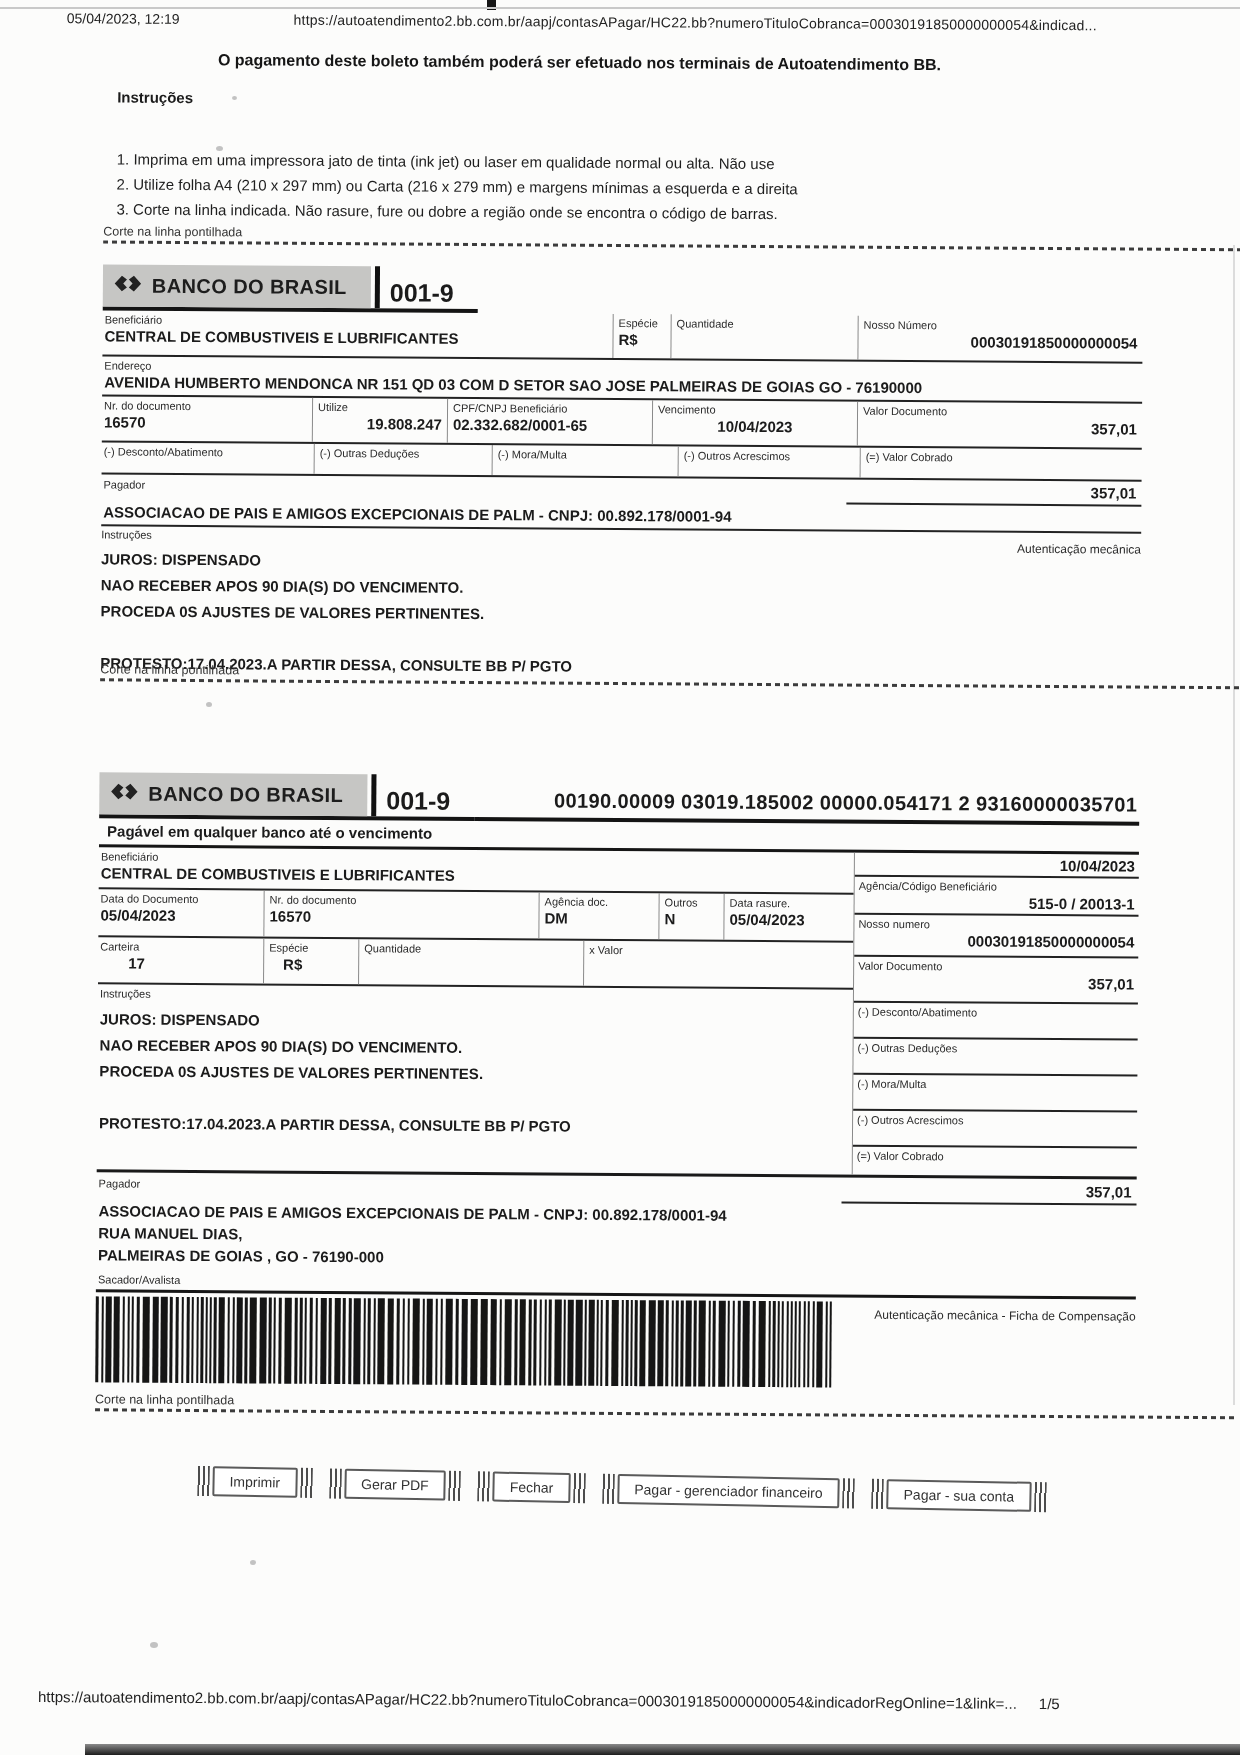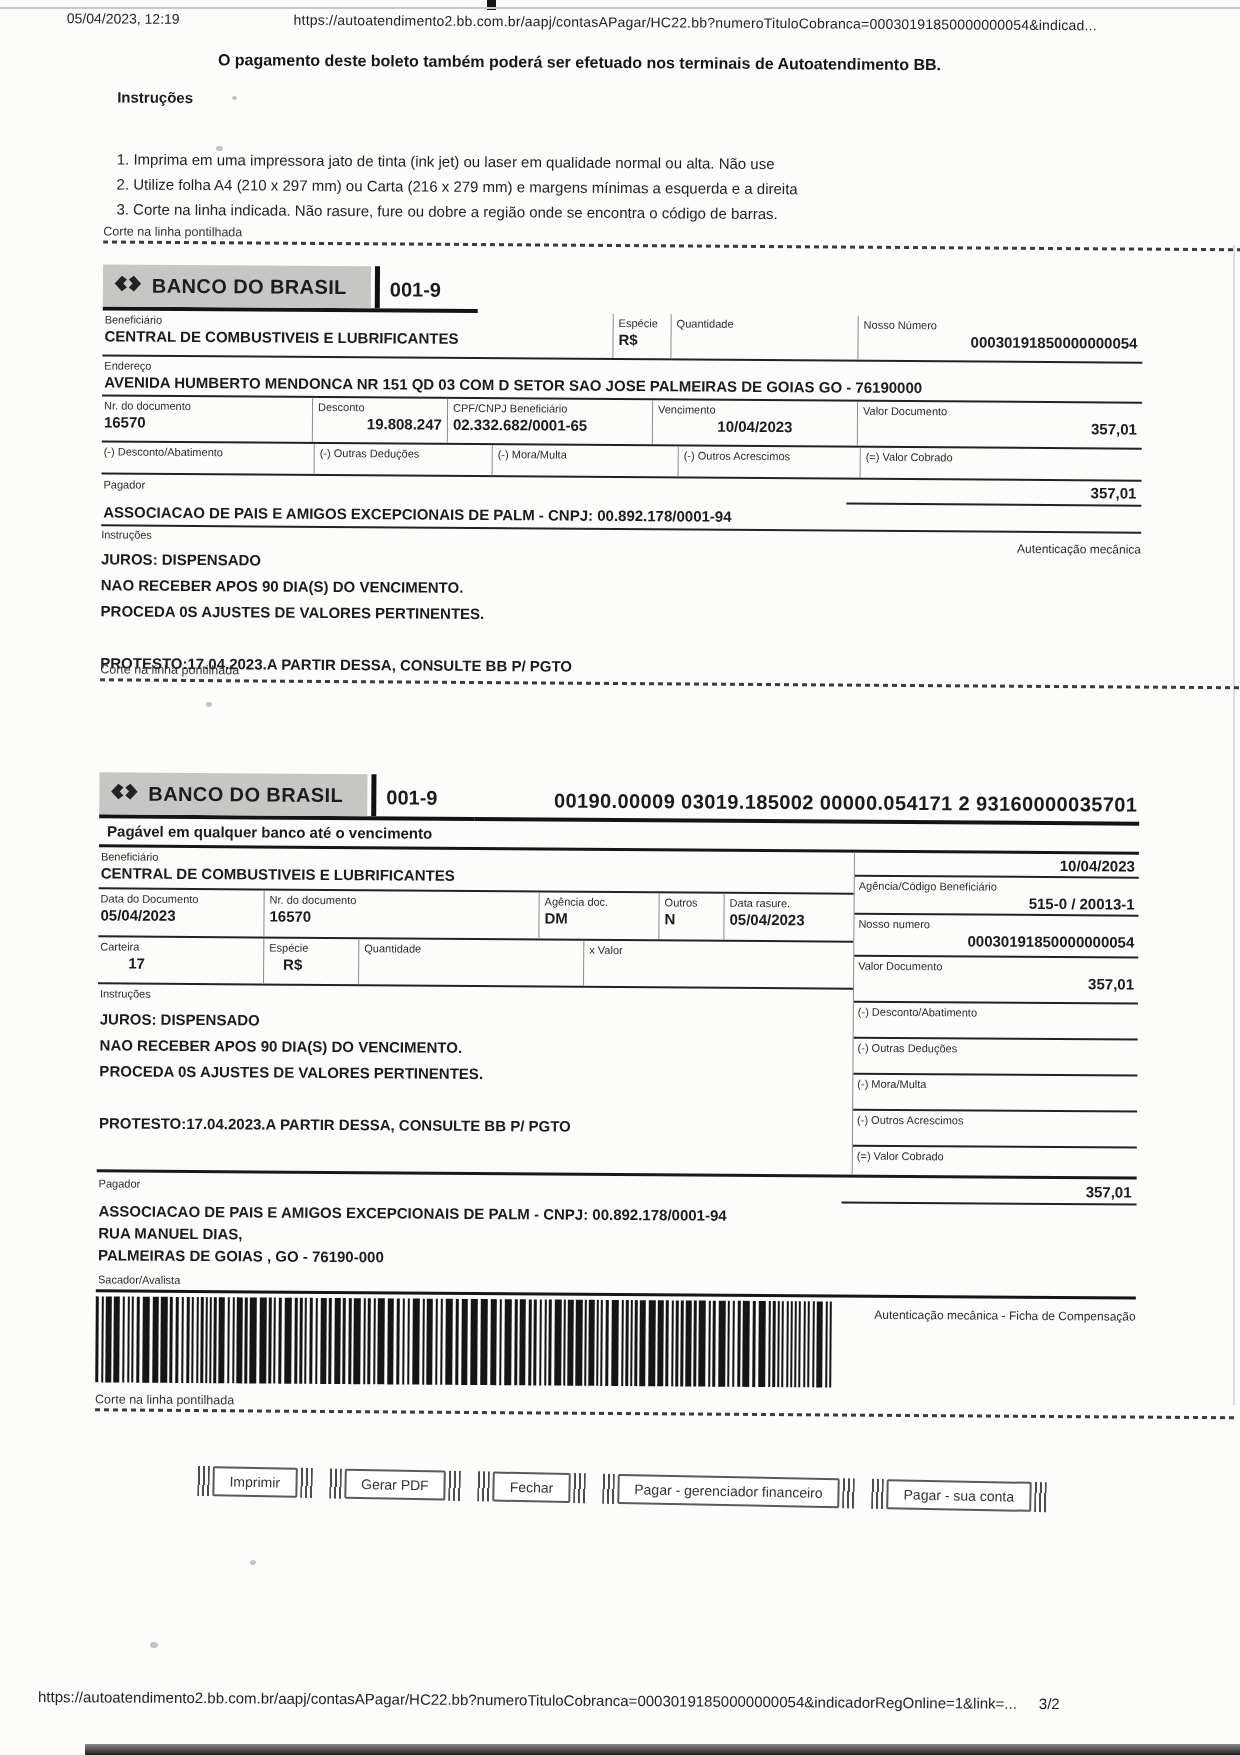--- a/index.html
+++ b/index.html
@@ -25,21 +25,21 @@
   .cut{left:100px;right:0}
   .cut .lab{font-size:12.5px;color:#333;margin-bottom:2px}
   .dash{height:3px;background:repeating-linear-gradient(90deg,#3c3c3c 0 5px,transparent 5px 9px)}
   
   .boleto{left:100px;width:1040px}
   .bb-header{display:flex;align-items:stretch;border-bottom:4px solid #141414;height:46px;width:375px;box-sizing:border-box}
   .bb-header.wide{width:1040px}
   .bb-logo{width:268px;background:#c6c6c4;display:flex;align-items:center;gap:9px;padding:0 10px;box-sizing:border-box}
   .bb-name{font-weight:bold;font-size:20px;letter-spacing:.4px;color:#1d1d1d}
   .bb-sep{width:5px;background:#111;margin-left:4px}
-  .bb-code{font-weight:bold;font-size:20px;padding:12px 10px 0;white-space:nowrap}
+  .bb-code{font-weight:bold;font-size:25px;padding:12px 10px 0;white-space:nowrap}
   .digitable{flex:1;text-align:right;font-size:20px;font-weight:bold;letter-spacing:.4px;
              padding:14px 2px 0;border-bottom:4px solid #141414;white-space:nowrap}
   .ins div{font-size:15px;font-weight:bold;line-height:26px;white-space:nowrap}
   .protesto{margin-top:26px}
   
   .rc{box-sizing:border-box;border-bottom:2px solid #222;padding:2px 4px 0}
   .rc:last-child{border-bottom:none}
   .pagavel{font-size:15px;font-weight:bold;padding:4px 8px 5px;border-bottom:3px solid #161616}
   .barcode{display:flex;align-items:stretch}
   .barcode span{display:inline-block;background:#151515;height:100%}
@@ -127,21 +127,21 @@
         <div class="lbl">Endereço</div>
         <div class="val">AVENIDA HUMBERTO MENDONCA NR 151 QD 03  COM D SETOR SAO JOSE PALMEIRAS DE GOIAS GO - 76190000</div>
       </div>
 
       <div class="row bline" style="height:44px">
         <div class="cell" style="width:210px">
           <div class="lbl">Nr. do documento</div>
           <div class="val">16570</div>
         </div>
         <div class="cell" style="width:135px">
-          <div class="lbl">Desconto</div>
+          <div class="lbl">Utilize</div>
           <div class="val tr">19.808.247</div>
         </div>
         <div class="cell" style="width:205px">
           <div class="lbl">CPF/CNPJ Beneficiário</div>
           <div class="val">02.332.682/0001-65</div>
         </div>
         <div class="cell" style="width:205px">
           <div class="lbl">Vencimento</div>
           <div class="val tc">10/04/2023</div>
         </div>
@@ -476,19 +476,19 @@
       </div>
       <div class="btnwrap">
         <span class="stripe"></span>
         <button class="btn">Pagar - sua conta</button>
         <span class="stripe"></span>
       </div>
     </div>
 
     <div class="abs pfoot">
       <span>https://autoatendimento2.bb.com.br/aapj/contasAPagar/HC22.bb?numeroTituloCobranca=00030191850000000054&amp;indicadorRegOnline=1&amp;link=...</span>
-      <span class="pg">3/2</span>
+      <span class="pg">1/5</span>
     </div>
 
   </div>
 
   <div class="abs bstrip"></div>
 </div>
 
 </body></html>

